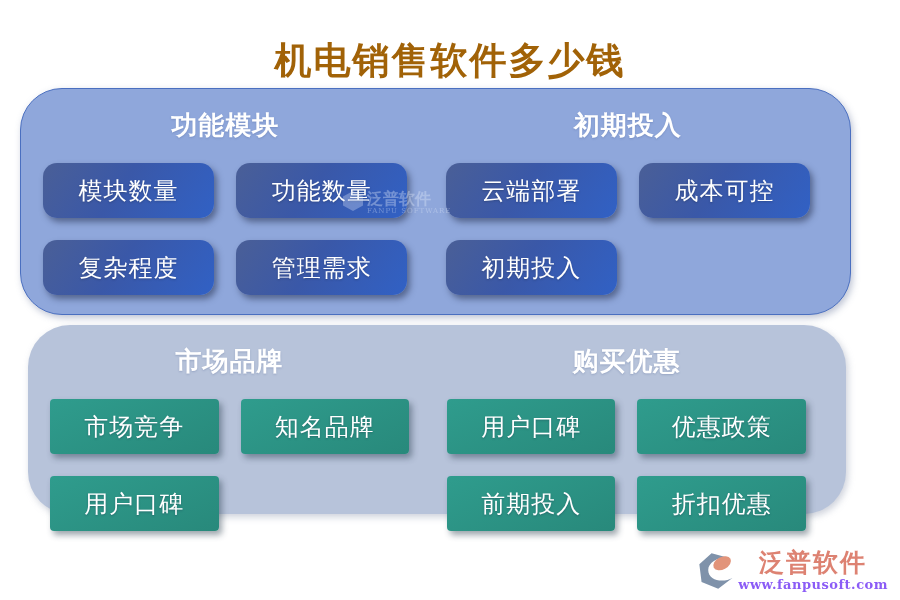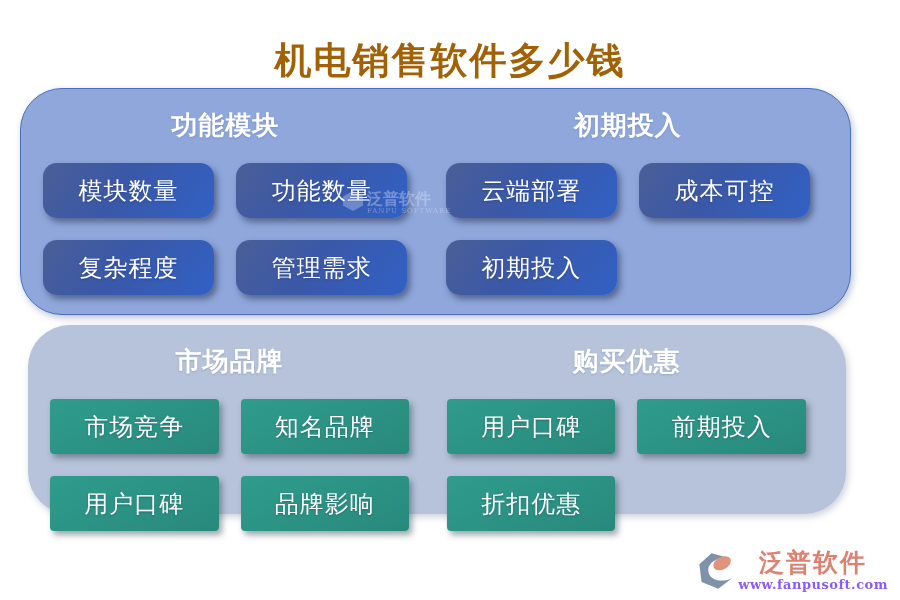--- a/index.html
+++ b/index.html
@@ -108,27 +108,27 @@
   </div>
 
   <div class="panel panel-bottom">
     <div class="panel-inner">
       <div class="group">
         <div class="group-header">市场品牌</div>
         <div class="btn-grid">
           <div class="btn btn-green">市场竞争</div>
           <div class="btn btn-green">知名品牌</div>
           <div class="btn btn-green">用户口碑</div>
-          <div class="btn btn-green">品牌影响</div>
         </div>
       </div>
       <div class="group">
         <div class="group-header">购买优惠</div>
         <div class="btn-grid">
           <div class="btn btn-green">用户口碑</div>
+          <div class="btn btn-green">优惠政策</div>
           <div class="btn btn-green">前期投入</div>
           <div class="btn btn-green">折扣优惠</div>
         </div>
       </div>
     </div>
   </div>
 
   <div class="logo">
     <svg class="logo-icon" viewBox="0 0 36 36">
       <path d="M29 6 L14 2 L3 12 L5 28 L20 34 L33 24 C25 29 11 27 11 17 C11 10 21 5 29 6 Z" fill="#7f92aa"></path>

